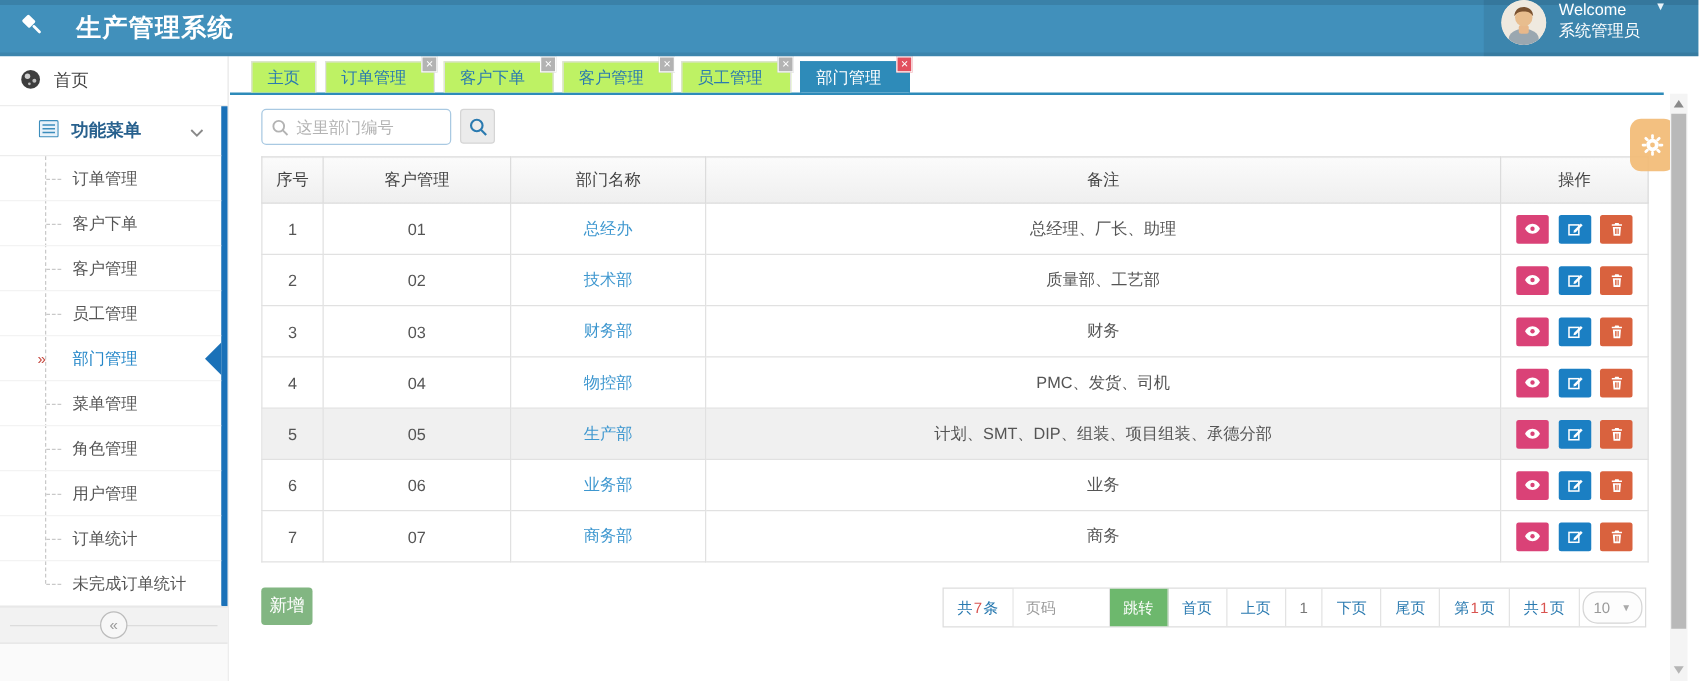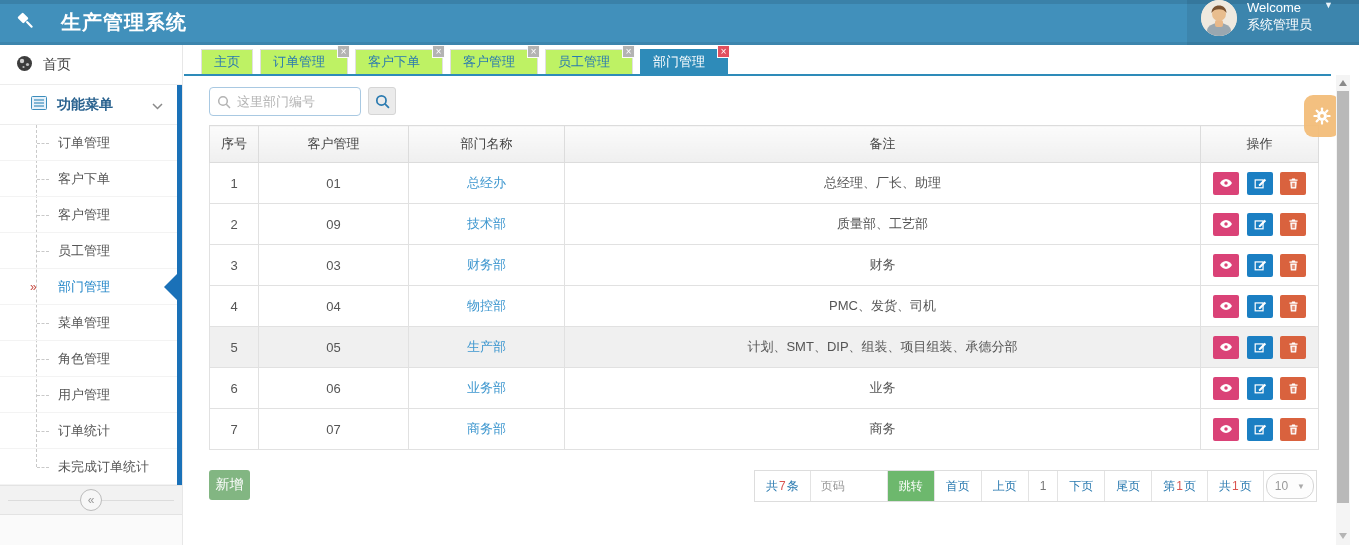--- a/index.html
+++ b/index.html
@@ -258,21 +258,21 @@
                   <path d="M7 9.5 13.3 3.2 15 4.9 8.7 11.2 6.6 11.6z" fill="#fff"></path>
                 </svg></button>
             <button class="act-btn act-del"><svg width="13" height="13" viewBox="0 0 16 16">
                   <path fill="#fff" d="M6.3 1.8h3.4l.6 1.2H13v1.5H3V3h2.7zM4 5.6h8l-.7 8.6H4.7z"></path>
                   <path d="M6.6 7.2v5.3M8 7.2v5.3M9.4 7.2v5.3" stroke="#d9623e" stroke-width="0.9"></path>
                 </svg></button>
           </td>
         </tr>
         <tr>
           <td>2</td>
-          <td>09</td>
+          <td>02</td>
           <td><span class="name-link">技术部</span></td>
           <td>质量部、工艺部</td>
           <td>
             <button class="act-btn act-view"><svg width="14" height="14" viewBox="0 0 16 16">
                   <path d="M8 3.5C4.5 3.5 2 6.2 1.2 8c.8 1.8 3.3 4.5 6.8 4.5s6-2.7 6.8-4.5C14 6.2 11.5 3.5 8 3.5z" fill="#fff"></path>
                   <circle cx="8" cy="8" r="2" fill="#da4277"></circle>
                 </svg></button>
             <button class="act-btn act-edit"><svg width="14" height="14" viewBox="0 0 16 16">
                   <rect x="2.5" y="4.5" width="9" height="9" fill="none" stroke="#fff" stroke-width="1.4"></rect>
                   <path d="M7 9.5 13.3 3.2 15 4.9 8.7 11.2 6.6 11.6z" fill="#fff"></path>

